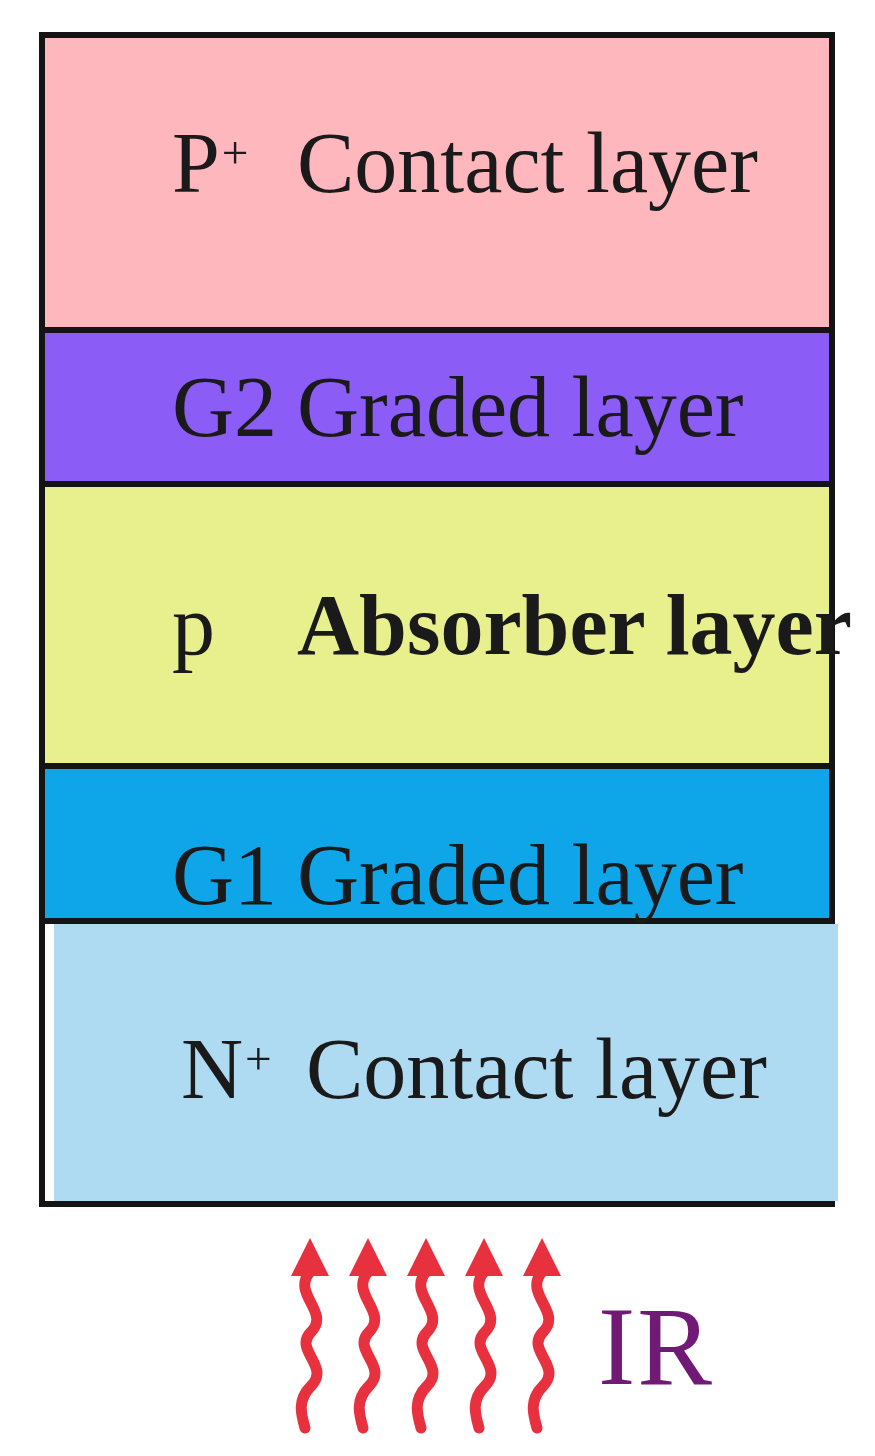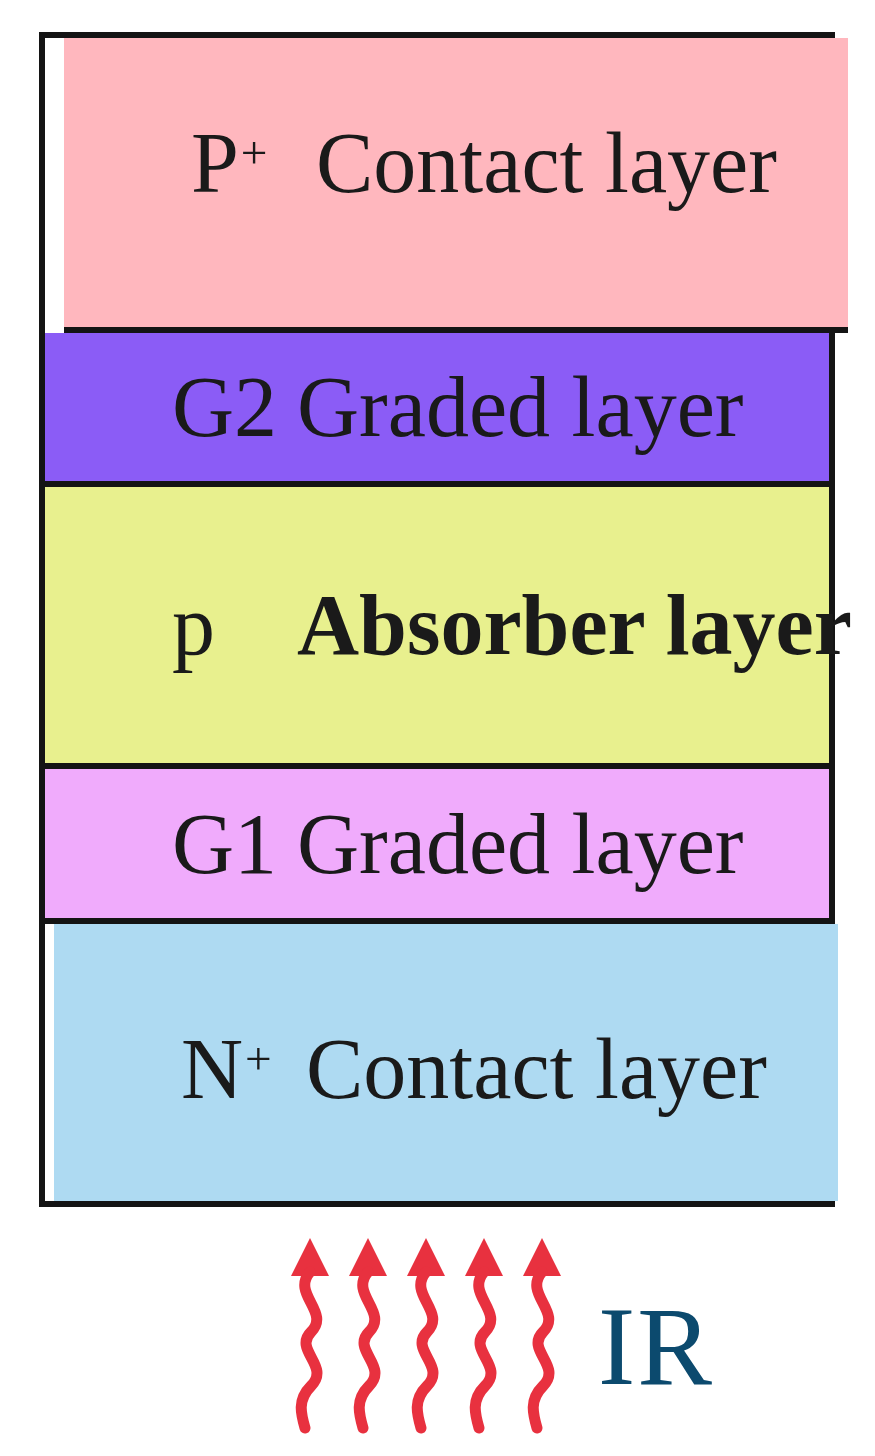--- a/index.html
+++ b/index.html
@@ -29,21 +29,21 @@
     border: 6px solid #141414;
     background: #ffffff;
   }
   .layer {
     box-sizing: border-box;
     width: 100%;
     display: flex;
     flex-direction: column;
     justify-content: center;
   }
-  .layer-0 { height: 295px; border-bottom: 6px solid #141414; margin-left: 19px; }
+  .layer-0 { height: 295px; border-bottom: 6px solid #141414; }
   .layer-1 { height: 154px; border-bottom: 6px solid #141414; }
   .layer-2 { height: 282px; border-bottom: 6px solid #141414; }
   .layer-3 { height: 155px; border-bottom: 6px solid #141414; }
   .layer-4 { height: 277px; }
   .layer-0 .row { transform: translateY(-20px); }
   .layer-4 .row { transform: translateY(6px); }
   .row {
     padding-left: 127px;
     font-size: 86px;
     line-height: 1;
@@ -100,21 +100,21 @@
         <span class="prefix"><span>G2</span></span><span class="lname">Graded layer</span>
       </div>
     </div>
 
     <div class="layer layer-2" style="background: rgb(232, 240, 142);">
       <div class="row">
         <span class="prefix"><span>p</span></span><span class="lname">Absorber layer</span>
       </div>
     </div>
 
-    <div class="layer layer-3" style="background: #f0abfc;">
+    <div class="layer layer-3" style="background: #0ea5e9; justify-content: flex-end;">
       <div class="row">
         <span class="prefix"><span>G1</span></span><span class="lname">Graded layer</span>
       </div>
     </div>
 
     <div class="layer layer-4" style="background: rgb(174, 218, 242); margin-left: 9px;">
       <div class="row">
         <span class="prefix"><span>N</span><sup>+</sup></span><span class="lname">Contact layer</span>
       </div>
     </div>
@@ -137,15 +137,15 @@
     <svg viewBox="0 0 58 196" xmlns="http://www.w3.org/2000/svg">
       <polygon points="29,0 10,38 48,38" fill="currentColor"></polygon>
       <path d="M 29 34 C 10 56, 50 74, 30 94 C 12 112, 50 128, 30 148 C 16 162, 20 176, 24 190" fill="none" stroke="currentColor" stroke-width="11" stroke-linecap="round"></path>
     </svg>
     <svg viewBox="0 0 58 196" xmlns="http://www.w3.org/2000/svg">
       <polygon points="29,0 10,38 48,38" fill="currentColor"></polygon>
       <path d="M 29 34 C 10 56, 50 74, 30 94 C 12 112, 50 128, 30 148 C 16 162, 20 176, 24 190" fill="none" stroke="currentColor" stroke-width="11" stroke-linecap="round"></path>
     </svg>
   </div>
 
-  <div class="ir-label" style="color: #0c4a6e;">IR</div>
+  <div class="ir-label" style="color: #701a75;">IR</div>
 
 </div>
 
 </body></html>

